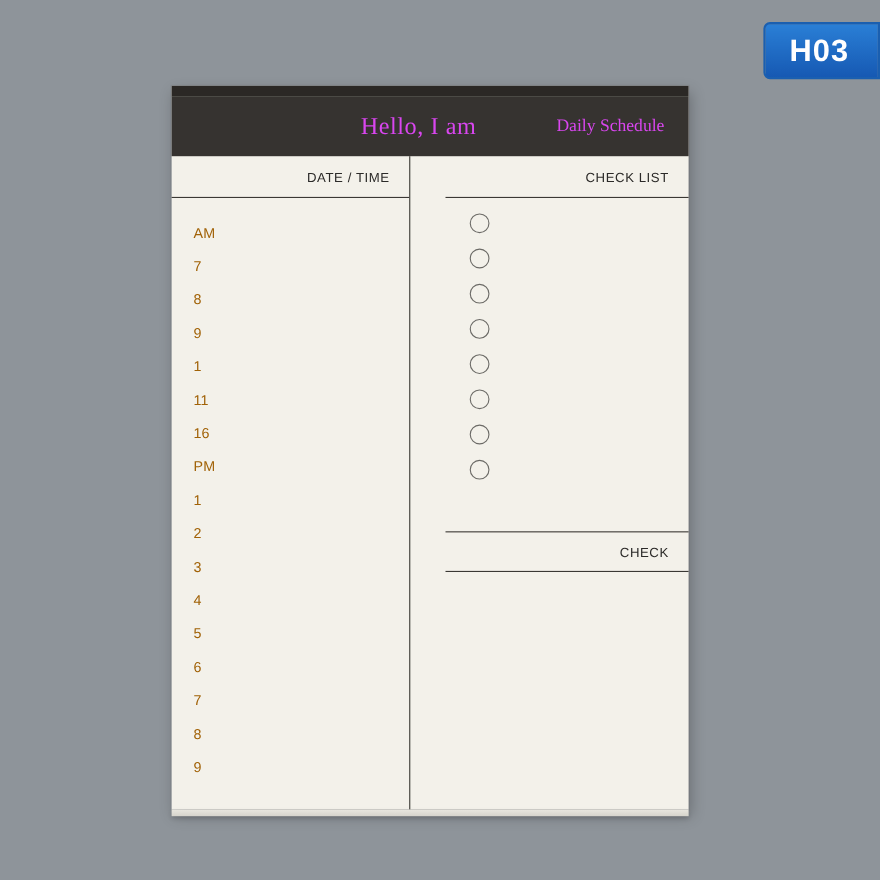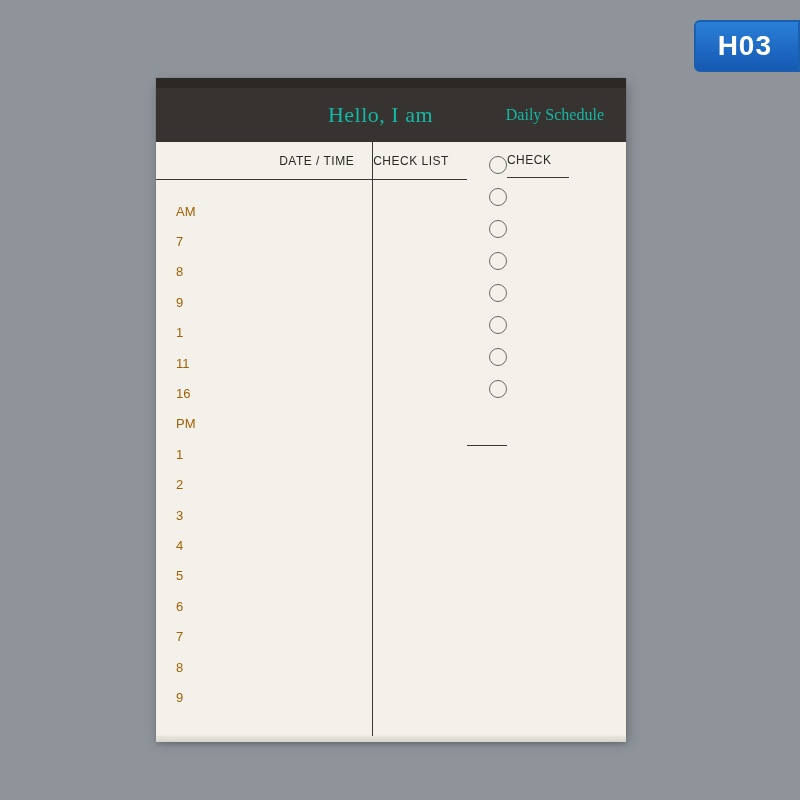--- a/index.html
+++ b/index.html
@@ -40,21 +40,21 @@
     }
     .binding {
       width: 100%;
       height: 10px;
       background: #2b2825;
     }
     .header {
       width: 100%;
       height: 54px;
       background: #363330;
-      color: #14b8a6;
+      color: #d946ef;
       display: flex;
       align-items: center;
       position: relative;
       font-family: Georgia, serif;
     }
     .header-title {
       position: absolute;
       left: 50%;
       transform: translateX(-60%);
       font-size: 22px;
@@ -72,21 +72,23 @@
       justify-content: center;
     }
     .left-col {
       width: 46%;
       display: flex;
       flex-direction: column;
     }
     .right-col {
       width: 54%;
       display: flex;
+      flex-direction: column;
       border-left: 1px solid #3a3834;
+      padding-left: 32px;
     }
     .section-head {
       height: 38px;
       border-bottom: 1px solid #3a3834;
       display: flex;
       align-items: center;
       justify-content: flex-end;
       padding-right: 18px;
       font-size: 12px;
       letter-spacing: 0.5px;

